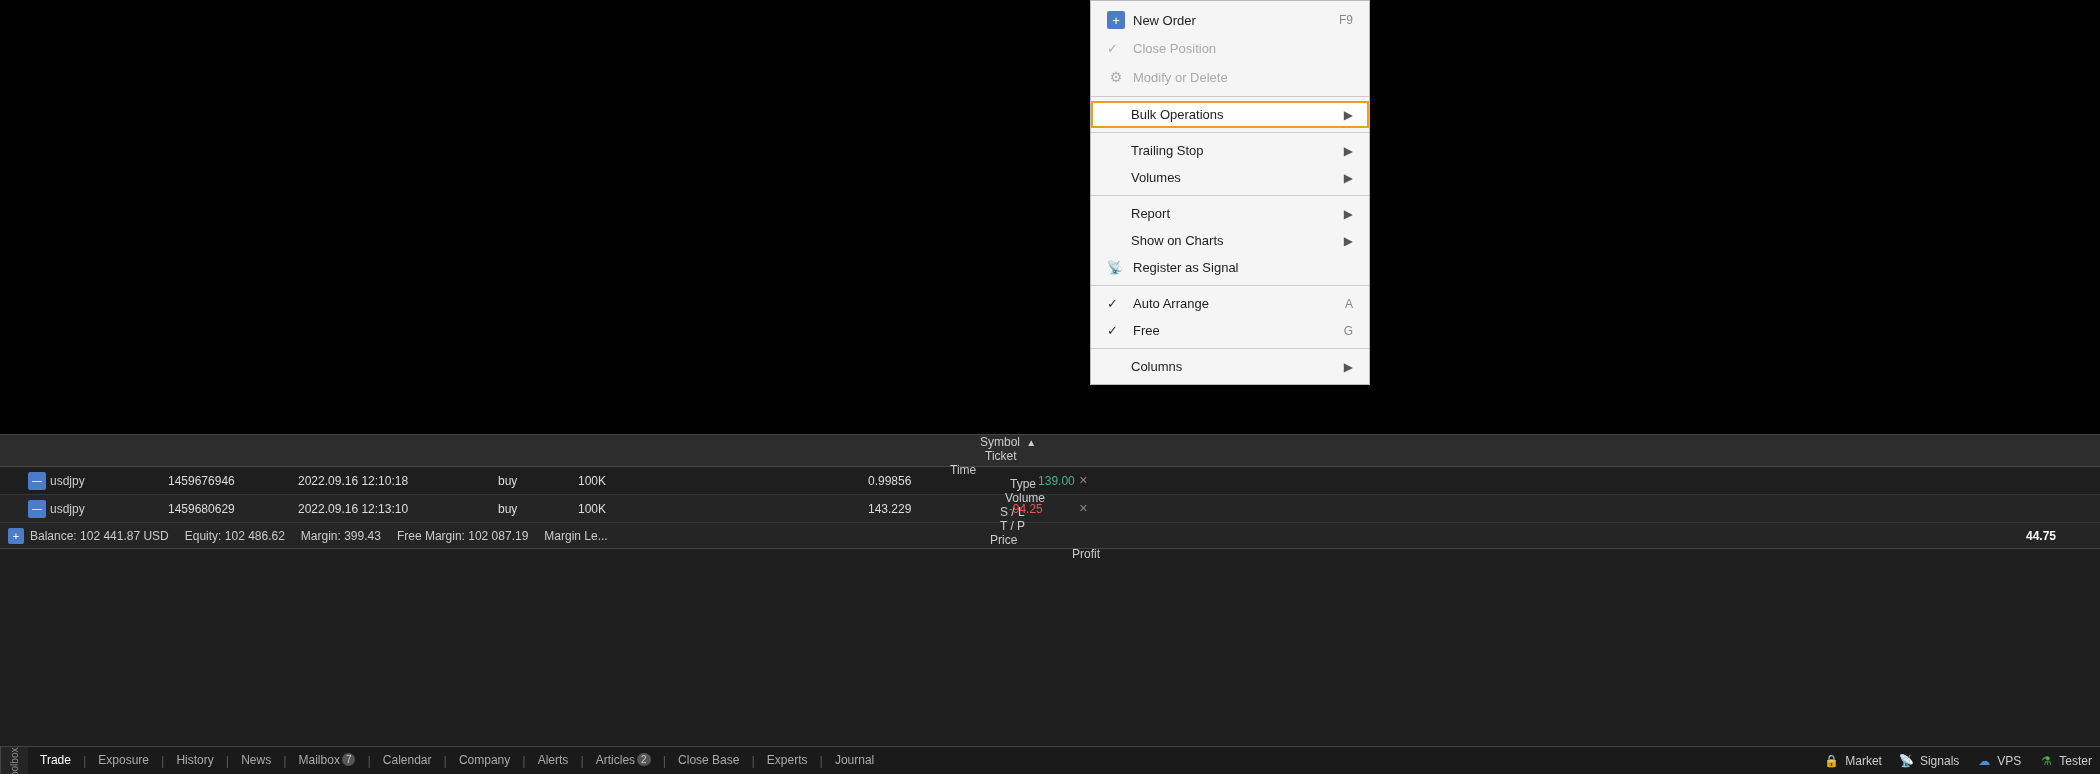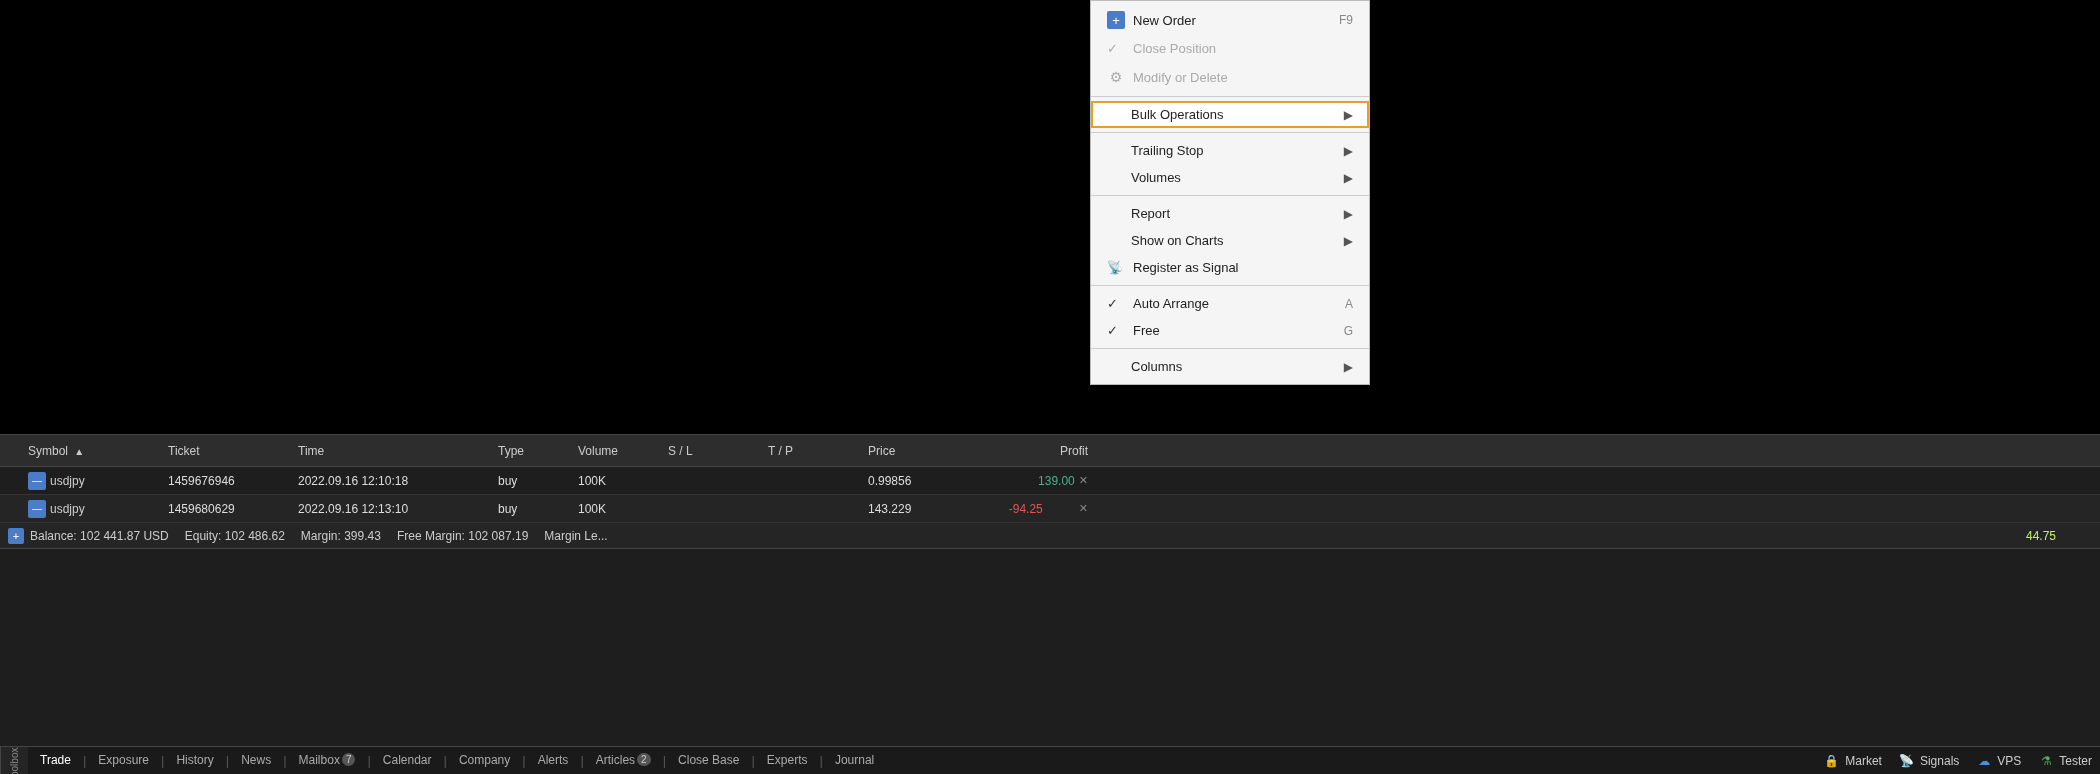--- a/index.html
+++ b/index.html
@@ -27,20 +27,21 @@
     
     .table-header {
       display: flex;
       align-items: center;
       height: 32px;
       background: #2d2d2d;
       border-bottom: 1px solid #444;
       padding: 0 8px;
       color: #ccc;
       font-size: 12px;
+      flex-direction: column;
     }
     .col-x { width: 20px; }
     .col-symbol { width: 140px; cursor: pointer; color: #ccc; }
     .col-ticket { width: 130px; }
     .col-time { width: 200px; }
     .col-type { width: 80px; }
     .col-volume { width: 90px; }
     .col-sl { width: 100px; }
     .col-tp { width: 100px; }
     .col-price { width: 120px; }
@@ -323,21 +324,21 @@
     </div>
   </div>
 
   <div class="balance-row">
     <div class="balance-plus">+</div>
     <span>Balance: 102 441.87 USD</span>
     <span>Equity: 102 486.62</span>
     <span>Margin: 399.43</span>
     <span>Free Margin: 102 087.19</span>
     <span>Margin Le...</span>
-    <span style="margin-left:auto;padding-right:20px;font-weight:normal;color:#bef264;">44.75</span>
+    <span style="margin-left:auto;padding-right:20px;font-weight:bold;color:#ffffff;">44.75</span>
   </div>
 
   <div class="tab-bar">
     <div class="toolbox-label">Toolbox</div>
 
     <div class="tab-item active">
       <span>Trade</span>
     </div>
     <span class="tab-separator">|</span>
     <div class="tab-item">

